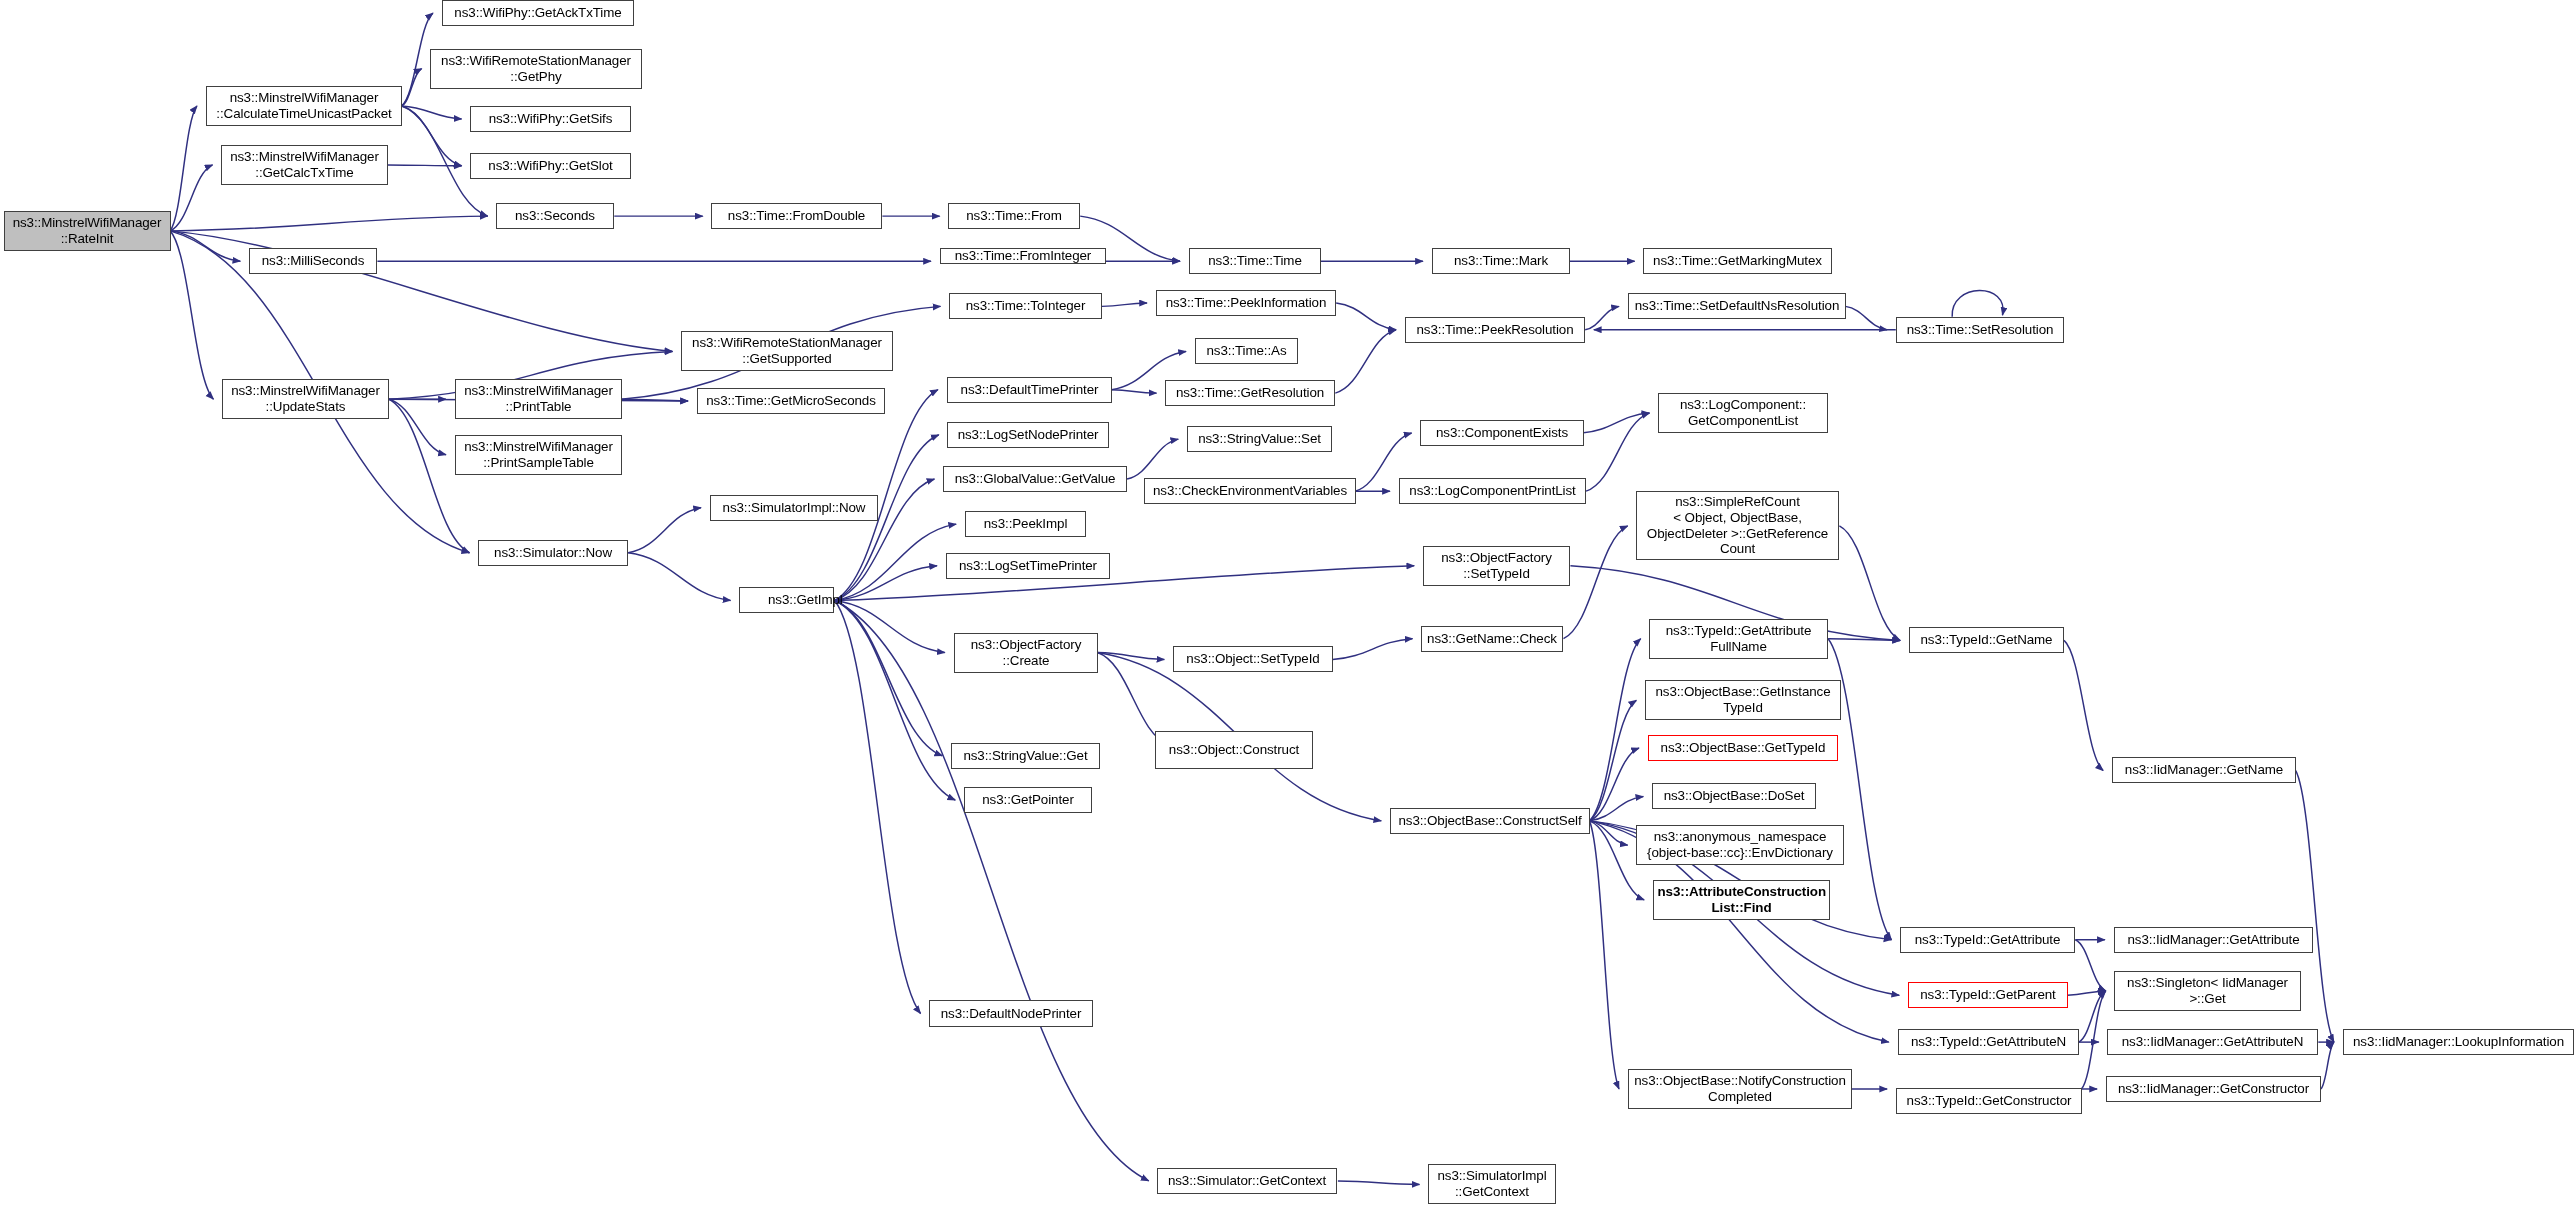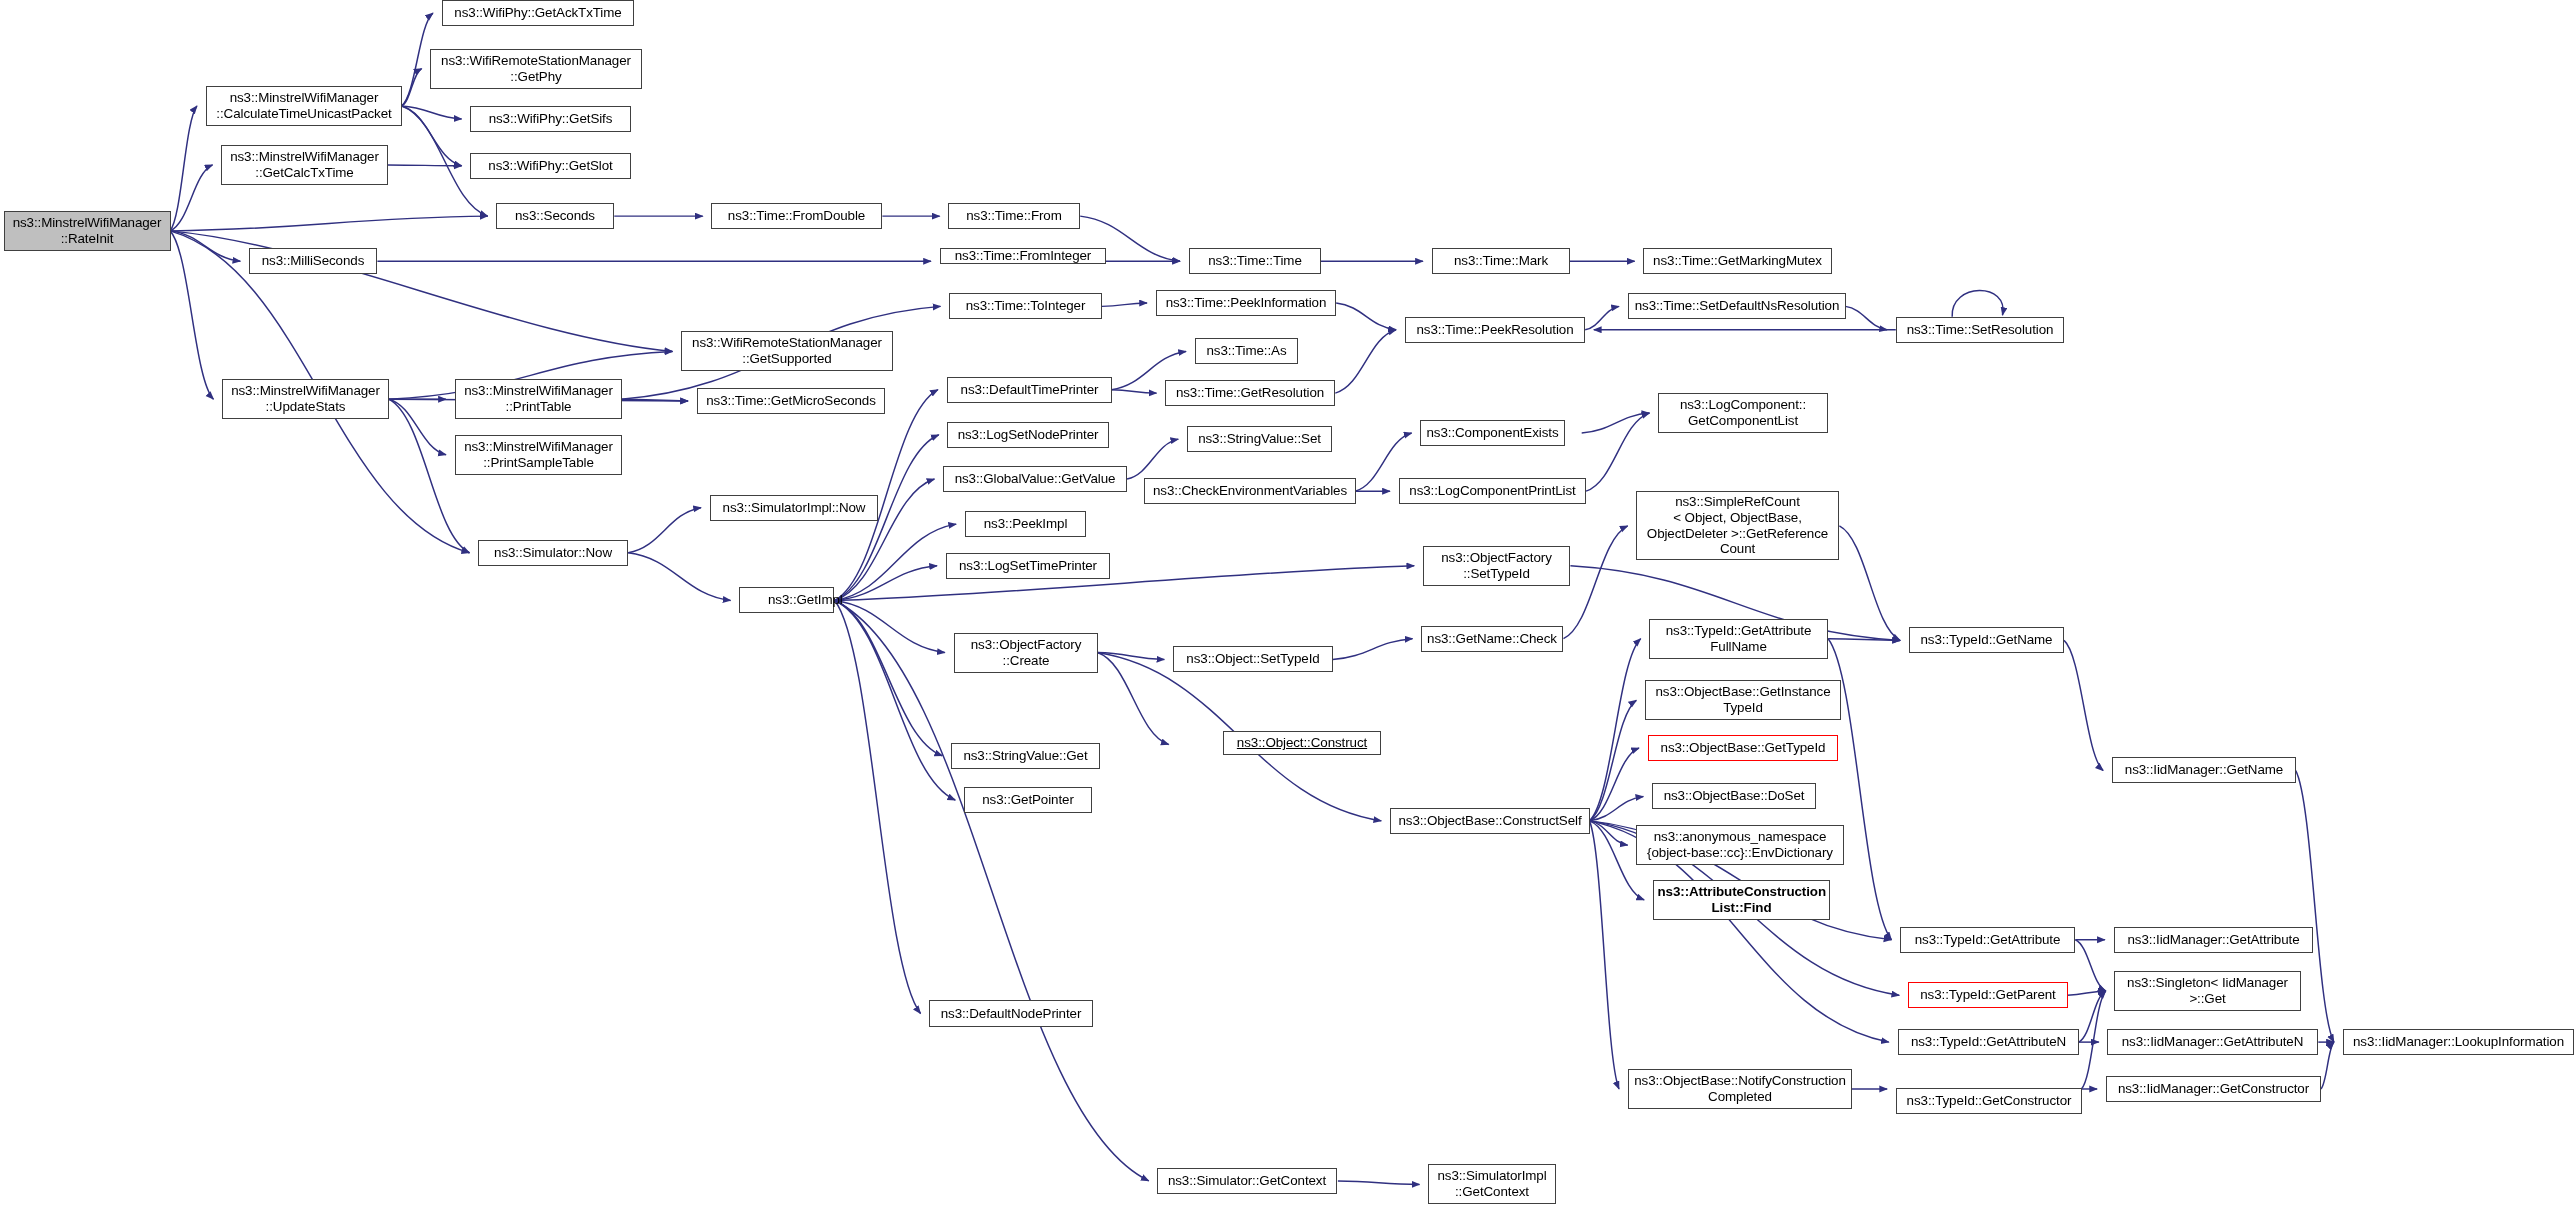--- a/index.html
+++ b/index.html
@@ -163,21 +163,21 @@
 ::GetSupported</span></div>
       <div class="gnode" style="left: 1165px; top: 380px; width: 170px; height: 26px;"><span>ns3::Time::GetResolution</span></div>
       <div class="gnode" style="left: 947px; top: 377px; width: 165px; height: 26px;"><span>ns3::DefaultTimePrinter</span></div>
       <div class="gnode" style="left: 222px; top: 379px; width: 167px; height: 40px;"><span>ns3::MinstrelWifiManager
 ::UpdateStats</span></div>
       <div class="gnode" style="left: 455px; top: 379px; width: 167px; height: 40px;"><span>ns3::MinstrelWifiManager
 ::PrintTable</span></div>
       <div class="gnode" style="left: 697px; top: 388px; width: 188px; height: 26px;"><span>ns3::Time::GetMicroSeconds</span></div>
       <div class="gnode" style="left: 947px; top: 422px; width: 162px; height: 26px;"><span>ns3::LogSetNodePrinter</span></div>
       <div class="gnode" style="left: 1187px; top: 426px; width: 145px; height: 26px;"><span>ns3::StringValue::Set</span></div>
-      <div class="gnode" style="left: 1420px; top: 420px; width: 145px; height: 26px;"><span>ns3::ComponentExists</span></div>
+      <div class="gnode" style="left: 1420px; top: 420px; width: 164px; height: 26px;"><span>ns3::ComponentExists</span></div>
       <div class="gnode" style="left: 1658px; top: 393px; width: 170px; height: 40px;"><span>ns3::LogComponent::
 GetComponentList</span></div>
       <div class="gnode" style="left: 455px; top: 435px; width: 167px; height: 40px;"><span>ns3::MinstrelWifiManager
 ::PrintSampleTable</span></div>
       <div class="gnode" style="left: 943px; top: 466px; width: 184px; height: 26px;"><span>ns3::GlobalValue::GetValue</span></div>
       <div class="gnode" style="left: 1144px; top: 478px; width: 212px; height: 26px;"><span>ns3::CheckEnvironmentVariables</span></div>
       <div class="gnode" style="left: 1399px; top: 478px; width: 187px; height: 26px;"><span>ns3::LogComponentPrintList</span></div>
       <div class="gnode" style="left: 710px; top: 495px; width: 168px; height: 26px;"><span>ns3::SimulatorImpl::Now</span></div>
       <div class="gnode" style="left: 1636px; top: 491px; width: 203px; height: 69px;"><span>ns3::SimpleRefCount
 &lt; Object, ObjectBase,
@@ -192,21 +192,21 @@
       <div class="gnode" style="left: 1649px; top: 619px; width: 179px; height: 40px;"><span>ns3::TypeId::GetAttribute
 FullName</span></div>
       <div class="gnode" style="left: 1909px; top: 627px; width: 155px; height: 26px;"><span>ns3::TypeId::GetName</span></div>
       <div class="gnode" style="left: 1421px; top: 626px; width: 142px; height: 26px;"><span>ns3::GetName::Check</span></div>
       <div class="gnode" style="left: 954px; top: 633px; width: 144px; height: 40px;"><span>ns3::ObjectFactory
 ::Create</span></div>
       <div class="gnode" style="left: 1173px; top: 646px; width: 160px; height: 26px;"><span>ns3::Object::SetTypeId</span></div>
       <div class="gnode" style="left: 1645px; top: 680px; width: 196px; height: 40px;"><span>ns3::ObjectBase::GetInstance
 TypeId</span></div>
       <div class="gnode flagged" style="left: 1648px; top: 735px; width: 190px; height: 26px;"><span>ns3::ObjectBase::GetTypeId</span></div>
-      <div class="gnode" style="left: 1223px; top: 731px; width: 158px; height: 24px; text-decoration: underline;"><span>ns3::Object::Construct</span></div>
+      <div class="gnode" style="left: 1155px; top: 731px; width: 158px; height: 38px;"><span>ns3::Object::Construct</span></div>
       <div class="gnode" style="left: 951px; top: 743px; width: 149px; height: 26px;"><span>ns3::StringValue::Get</span></div>
       <div class="gnode" style="left: 2112px; top: 757px; width: 184px; height: 26px;"><span>ns3::IidManager::GetName</span></div>
       <div class="gnode" style="left: 1652px; top: 783px; width: 164px; height: 26px;"><span>ns3::ObjectBase::DoSet</span></div>
       <div class="gnode" style="left: 1390px; top: 808px; width: 200px; height: 26px;"><span>ns3::ObjectBase::ConstructSelf</span></div>
       <div class="gnode" style="left: 964px; top: 787px; width: 128px; height: 26px;"><span>ns3::GetPointer</span></div>
       <div class="gnode" style="left: 1636px; top: 825px; width: 208px; height: 40px;"><span>ns3::anonymous_namespace
 {object-base::cc}::EnvDictionary</span></div>
       <div class="gnode" style="left: 1653px; top: 880px; width: 177px; height: 40px; font-weight: bold;"><span>ns3::AttributeConstruction
 List::Find</span></div>
       <div class="gnode" style="left: 1900px; top: 927px; width: 175px; height: 26px;"><span>ns3::TypeId::GetAttribute</span></div>

